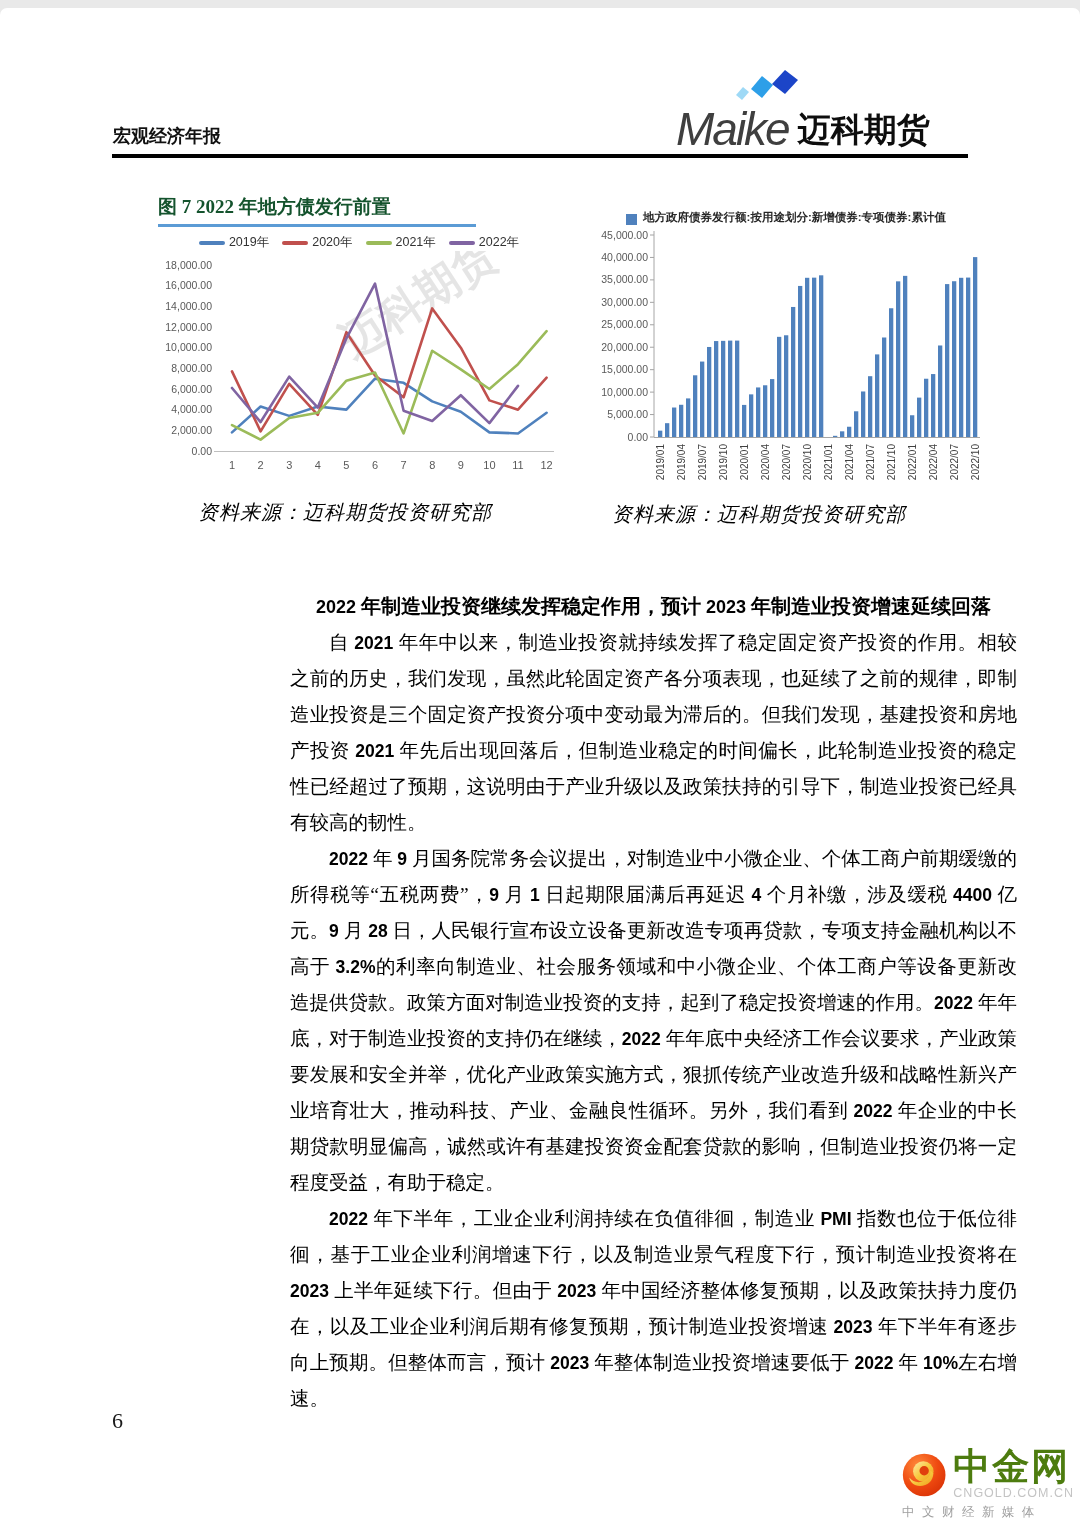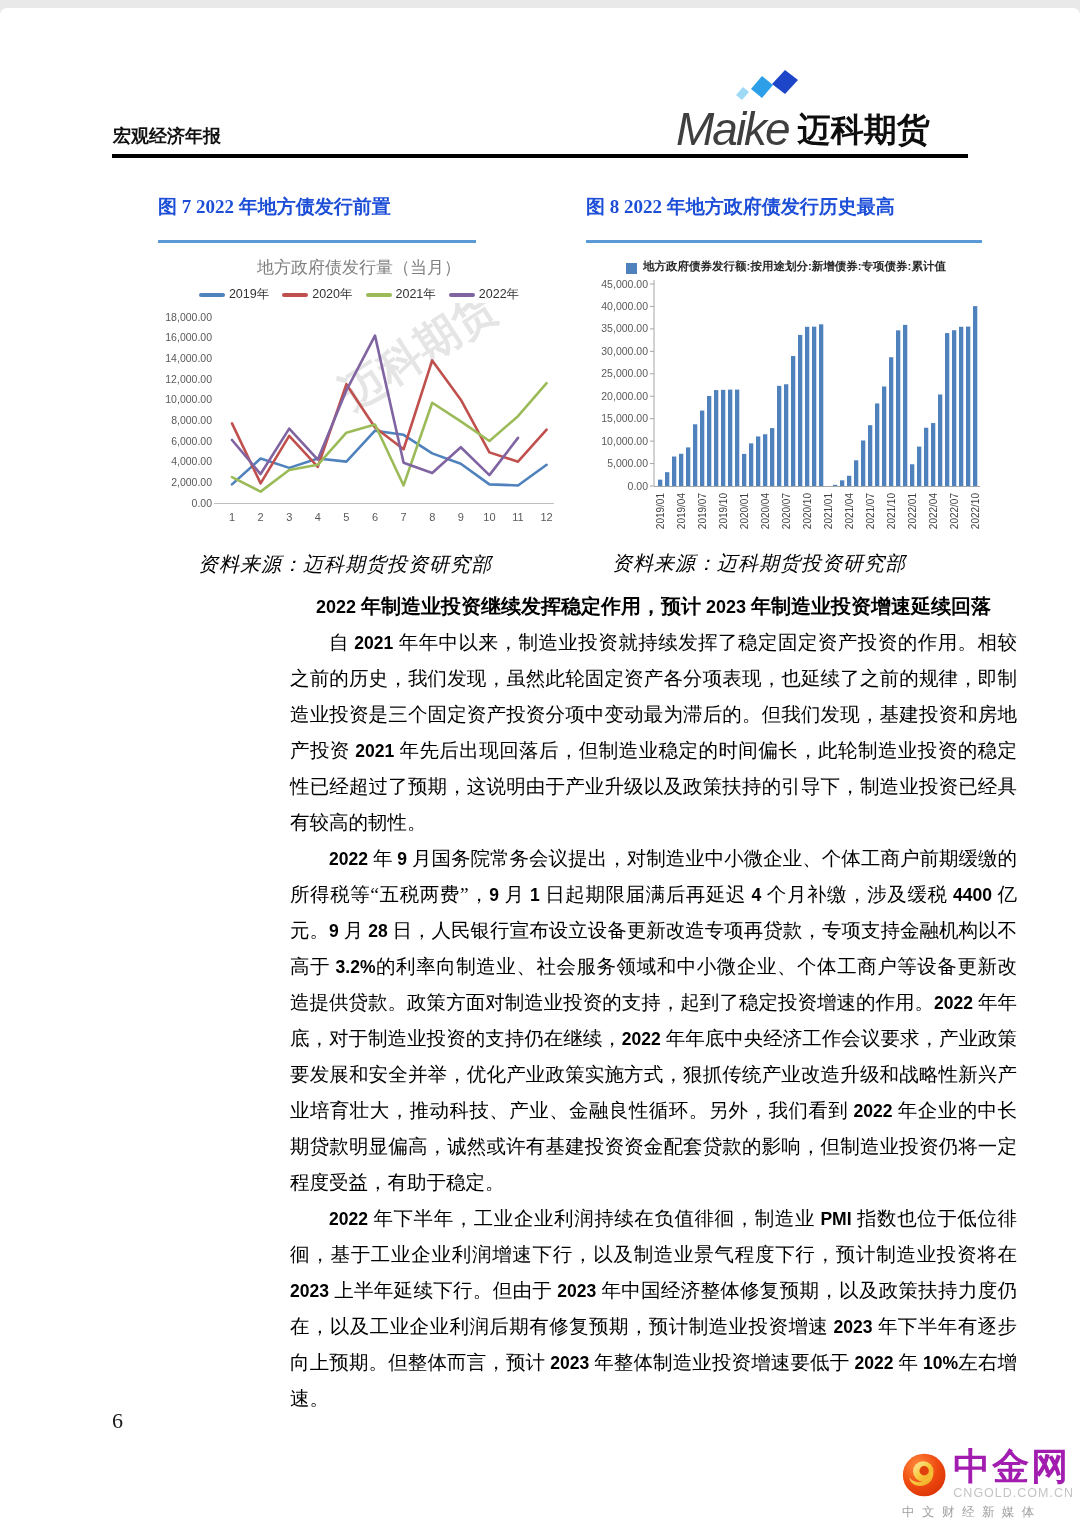--- a/index.html
+++ b/index.html
@@ -13,21 +13,21 @@
   .logo .drops{position:absolute;left:56px;top:2px;}
   .logo .word-row{position:absolute;left:0;top:36px;white-space:nowrap;}
   .logo .maike{font-family:"Liberation Sans","DejaVu Sans",sans-serif;font-weight:normal;font-style:italic;
                font-size:46px;color:#3f3f3f;letter-spacing:-2px;}
   .logo .maike-cn{font-family:"Liberation Sans","DejaVu Sans",sans-serif;font-weight:bold;
                   font-size:33px;color:#0d0d0d;margin-left:9px;vertical-align:4px;}
   
   .figure{position:absolute;top:186px;}
   .fig7{left:158px;width:402px;}
   .fig8{left:586px;width:400px;}
-  .fig-caption{font-weight:bold;font-size:19px;color:#1d4ed8;padding-bottom:20px;border-bottom:3px solid #5B9BD5;}
+  .fig-caption{font-weight:bold;font-size:19px;color:#14532d;padding-bottom:4px;border-bottom:3px solid #5B9BD5;}
   .fig7 .fig-caption{display:inline-block;width:318px;}
   .fig8 .fig-caption{display:block;width:396px;}
   .chart-title{margin-top:13px;text-align:center;font-family:"Liberation Sans","DejaVu Sans",sans-serif;
                font-size:17px;color:#7f7f7f;}
   .line-legend{margin-top:7px;display:flex;justify-content:center;gap:13px;
                font-family:"Liberation Sans","DejaVu Sans",sans-serif;font-size:12.5px;color:#333;align-items:flex-end;}
   .line-legend .item{display:flex;align-items:center;gap:4px;}
   .line-legend .sw{display:inline-block;width:26px;height:4px;border-radius:2px;}
   .bar-legend{margin-top:16px;display:flex;justify-content:center;align-items:flex-end;gap:6px;
               font-family:"Liberation Sans","DejaVu Sans",sans-serif;font-size:11.5px;font-weight:bold;color:#262626;}
@@ -43,21 +43,21 @@
   .bodytext{position:absolute;left:290px;top:580px;width:727px;font-size:19.5px;line-height:36px;
             color:#000;text-align:justify;}
   .bodytext h3{margin:0;font-size:20px;font-weight:bold;text-align:center;line-height:36px;}
   .bodytext p{margin:0;text-indent:2em;}
   .wn{font-family:"Liberation Sans","DejaVu Sans",sans-serif;font-weight:bold;font-size:0.9em;}
   
   .pagenum{position:absolute;left:112px;top:1400px;font-size:22px;color:#1a1a1a;}
   .cngold{position:absolute;left:902px;top:1441px;width:172px;
           font-family:"Liberation Sans","DejaVu Sans",sans-serif;}
   .cngold .row{display:flex;align-items:flex-start;gap:7px;}
-  .cngold .nm{font-size:37px;line-height:36px;font-weight:bold;color:#a21caf;letter-spacing:2px;}
+  .cngold .nm{font-size:37px;line-height:36px;font-weight:bold;color:#4d7c0f;letter-spacing:2px;}
   .cngold .dom{font-size:12.5px;color:#c4c4c4;letter-spacing:1px;margin-top:1px;text-align:center;}
   .cngold .tag{font-size:12.5px;color:#9e9e9e;letter-spacing:2px;margin-top:3px;white-space:nowrap;}
 </style>
 </head>
 <body>
 
 <div class="page">
 
   <div class="hdr-title">宏观经济年报</div>
   <div class="logo">
@@ -67,21 +67,20 @@
       <polygon points="40,16 53,2 66,12 53,26" fill="#1C45C8"></polygon>
     </svg>
     <div class="word-row">
       <span class="maike">Maike</span><span class="maike-cn">迈科期货</span>
     </div>
   </div>
   <div class="hdr-rule"></div>
 
   <div class="figure fig7">
     <div class="fig-caption">图 7 2022 年地方债发行前置</div>
-    <div class="chart-title">地方政府债发行量（当月）</div>
     <div class="line-legend">
         <span class="item">
           <span class="sw" style="background: rgb(79, 129, 189);"></span>
           <span>2019年</span>
         </span>
         <span class="item">
           <span class="sw" style="background: rgb(192, 80, 77);"></span>
           <span>2020年</span>
         </span>
         <span class="item">
@@ -120,21 +119,20 @@
         <text x="274.20000000000005" y="218" text-anchor="middle" class="xlab">8</text>
         <text x="302.8" y="218" text-anchor="middle" class="xlab">9</text>
         <text x="331.40000000000003" y="218" text-anchor="middle" class="xlab">10</text>
         <text x="360" y="218" text-anchor="middle" class="xlab">11</text>
         <text x="388.6" y="218" text-anchor="middle" class="xlab">12</text>
       </svg>
     <div class="src">资料来源：迈科期货投资研究部</div>
   </div>
 
   <div class="figure fig8">
-    <div class="fig-caption">图 8 2022 年地方政府债发行历史最高</div>
     <div class="bar-legend">
       <span class="sq"></span>
       <span>地方政府债券发行额:按用途划分:新增债券:专项债券:累计值</span>
     </div>
     <svg id="barSvg" width="400" height="262" viewBox="0 0 400 262">
         <text x="62" y="215.5" text-anchor="end" class="ylab">0.00</text>
         <line x1="64" y1="212" x2="68" y2="212" stroke="#8c8c8c" stroke-width="0.8"></line>
         <text x="62" y="193.05555555555554" text-anchor="end" class="ylab">5,000.00</text>
         <line x1="64" y1="189.55555555555554" x2="68" y2="189.55555555555554" stroke="#8c8c8c" stroke-width="0.8"></line>
         <text x="62" y="170.61111111111111" text-anchor="end" class="ylab">10,000.00</text>

